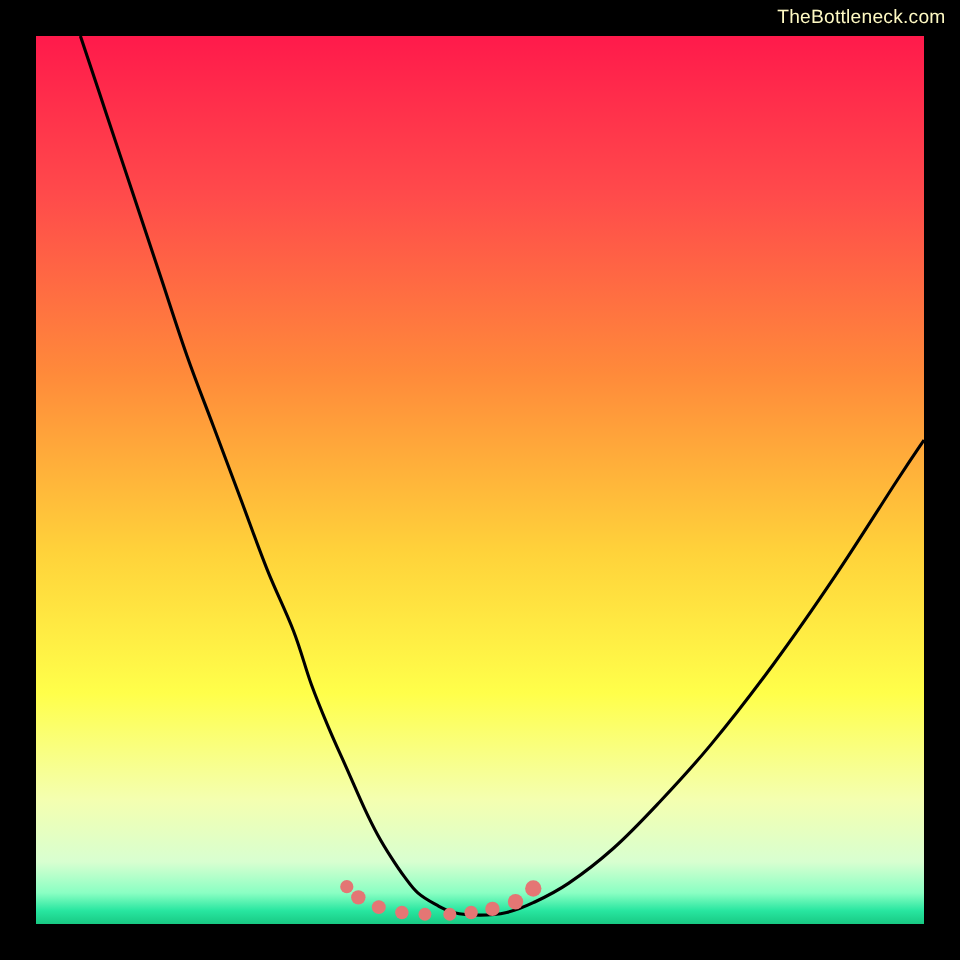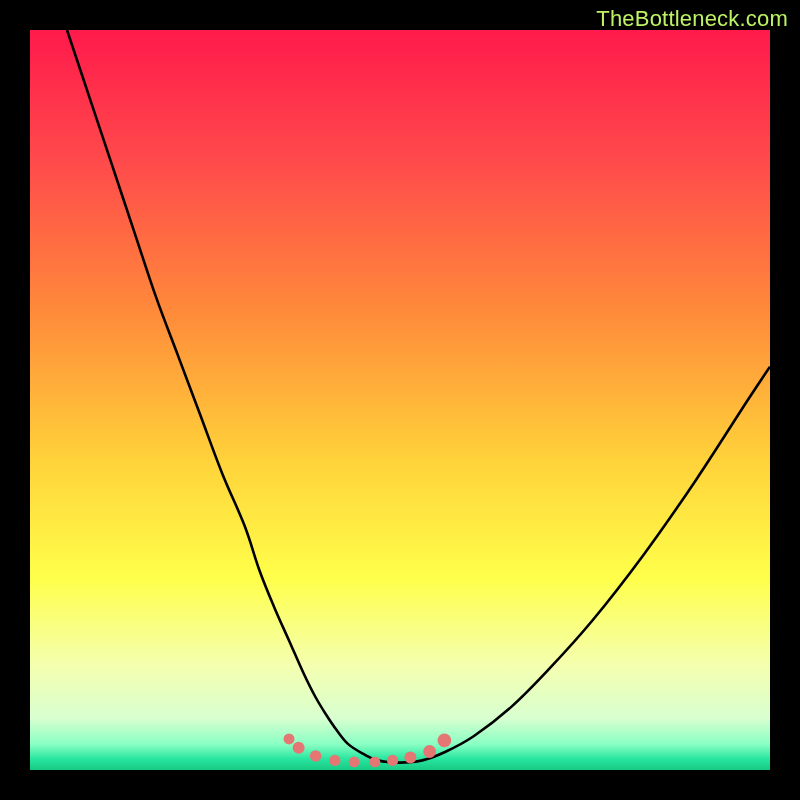--- a/index.html
+++ b/index.html
@@ -26,22 +26,22 @@
   }
   .plot-area svg {
     display: block;
     width: 100%;
     height: 100%;
   }
   .watermark {
     position: absolute;
     top: 6px;
     right: 12px;
-    color: #bef264;
-    font-size: 22px;
+    color: #fef9c3;
+    font-size: 16px;
     font-weight: 500;
     letter-spacing: 0.2px;
     user-select: none;
   }
 </style>
 </head>
 <body>
 
 <div class="frame">
 

